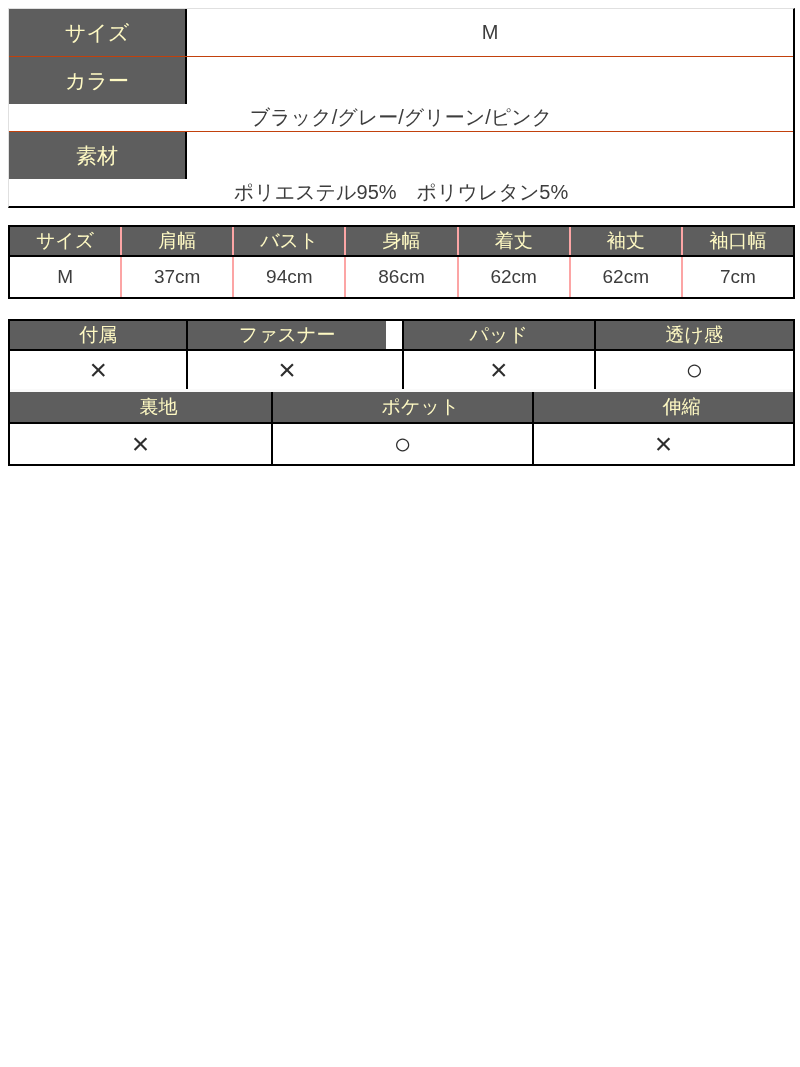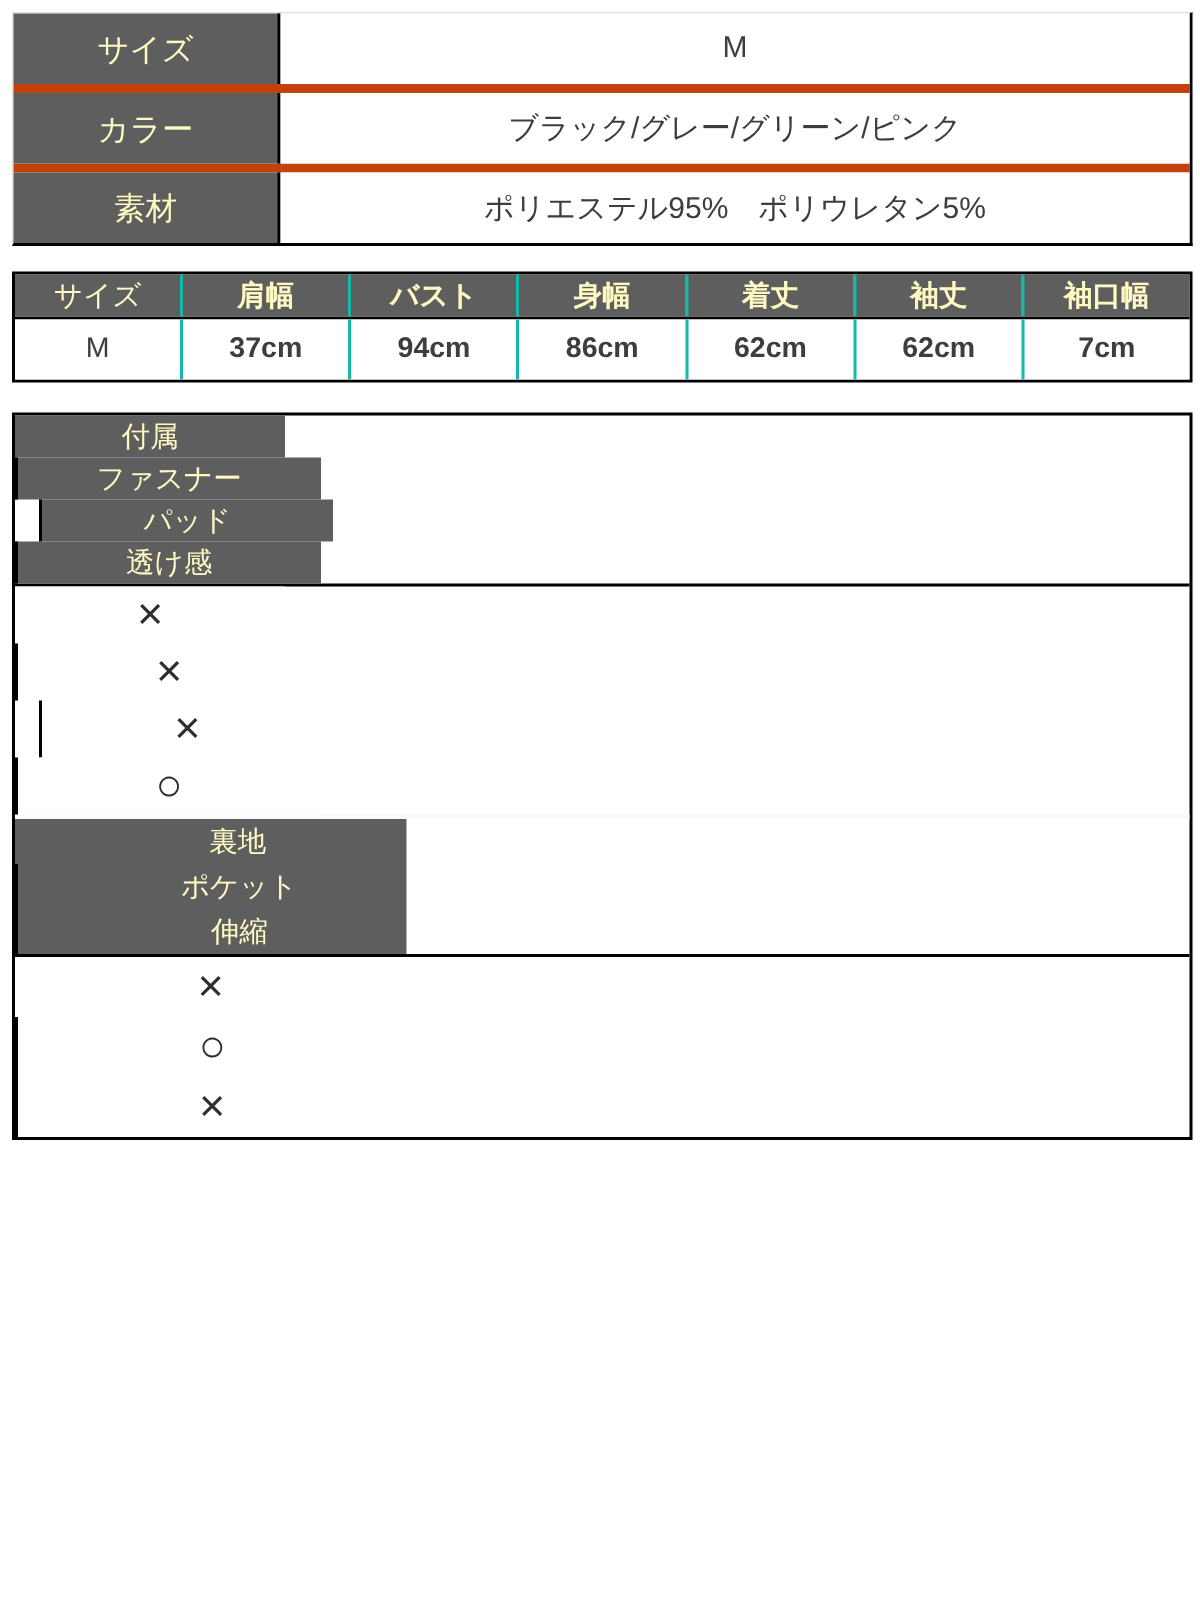--- a/index.html
+++ b/index.html
@@ -34,51 +34,51 @@
   }
 
   
   .spec {
     border-top: 1px solid #e0e0e0;
     border-left: 1px solid #e0e0e0;
     border-right: 2px solid #000;
     border-bottom: 2px solid #000;
   }
   .spec-row { display: flex; }
-  .spec-row + .spec-row { border-top: 6px solid #c2410c; }
+  .spec-row + .spec-row { border-top: 1px solid #c2410c; flex-direction: column; }
   .spec-label {
     width: 178px;
     height: 47px;
     font-size: 21px;
     border-right: 2px solid #000;
   }
   .spec-value {
     flex: 1;
     height: 47px;
     font-size: 20px;
   }
 
   
   .meas {
     margin-top: 17px;
     border: 2px solid #000;
   }
   .meas-row { display: flex; }
   .meas-row.headrow { border-bottom: 2px solid #000; }
   .meas-row .cell { flex: 1; }
-  .meas-row .cell + .cell { border-left: 2px solid #14b8a6; font-weight: bold; }
+  .meas-row .cell + .cell { border-left: 2px solid #fca5a5; }
   .meas-row.headrow .cell { height: 28px; font-size: 19px; }
   .meas-row.valrow .cell { height: 40px; font-size: 19px; }
 
   
   .feat {
     margin-top: 20px;
     border: 2px solid #000;
   }
-  .feat-row { display: flex; flex-direction: column; }
+  .feat-row { display: flex; }
   .feat-row.headrow .cell { height: 28px; font-size: 19px; }
   .feat-row.valrow .cell { height: 38px; }
   .feat-row .cell + .cell { border-left: 2px solid #000; }
   .sec1 .headrow { border-bottom: 2px solid #000; }
   .sec2 { border-top: 3px solid #fafafa; }
   .sec2 .headrow { border-bottom: 2px solid #000; }
   .sec2 .headrow .cell { height: 30px; padding-left: 36px; }
   .sec2 .valrow .cell { height: 40px; }
   .c1 { width: 23%; }
   .c2 { width: 26%; }

